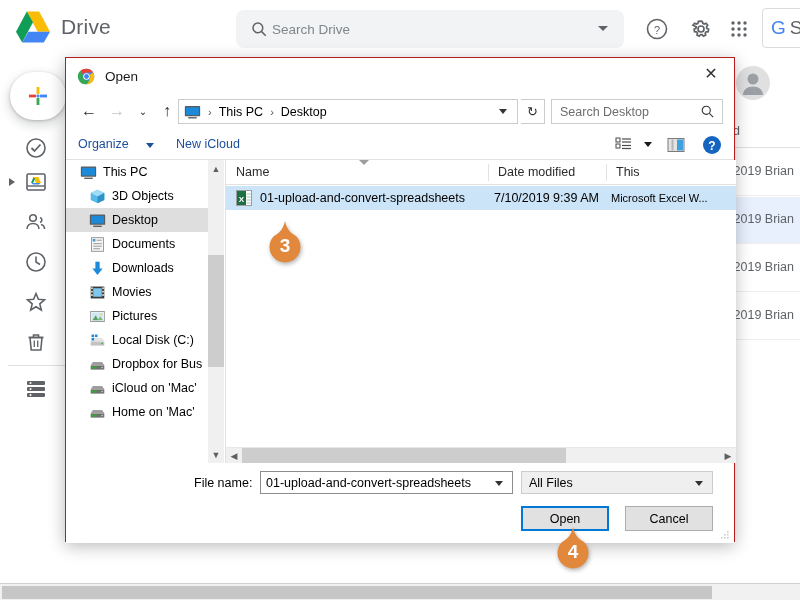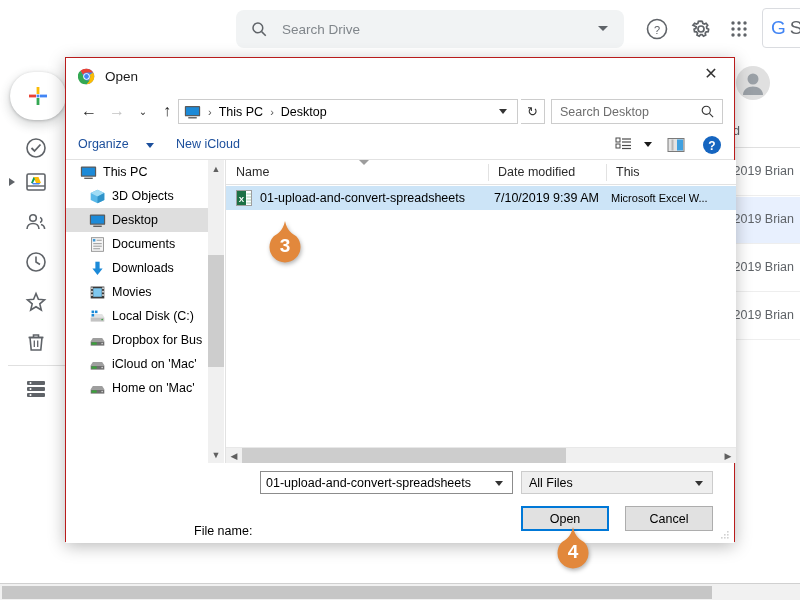--- a/index.html
+++ b/index.html
@@ -19,21 +19,21 @@
   }
   .drive-logo-wrap { position: absolute; left: 14px; top: 10px; display: flex; align-items: center; }
   .drive-logo { width: 38px; height: 34px; }
   .drive-title { font-size: 21px; color: #5f6368; margin-left: 9px; letter-spacing: .2px; }
 
   .drive-search {
     position: absolute; left: 236px; top: 10px; width: 388px; height: 38px;
     background: #f1f3f4; border-radius: 8px; display: flex; align-items: center;
   }
   .drive-search .s-icon { margin-left: 14px; width: 18px; height: 18px; }
-  .drive-search .s-ph { margin-left: 14px; font-size: 13.5px; color: #80868b; }
+  .drive-search .s-ph { margin-left: 4px; font-size: 13.5px; color: #80868b; }
   .drive-search .s-caret {
     position: absolute; right: 16px; top: 16px;
     width: 0; height: 0; border-left: 5px solid transparent;
     border-right: 5px solid transparent; border-top: 5px solid #5f6368;
   }
   .hdr-icon { position: absolute; top: 17px; width: 24px; height: 24px; }
   #help-ic { left: 645px; }
   #gear-ic { left: 689px; }
   #apps-ic { left: 727px; }
   .gs-chip {
@@ -208,21 +208,21 @@
 
   .h-scroll { position: absolute; left: 0; bottom: 0; width: 510px; height: 16px; background: #f0f0f0; border-top: 1px solid #e8e8e8; }
   .h-scroll .hs-arrow { position: absolute; top: 0; width: 16px; height: 16px;
     display: flex; align-items: center; justify-content: center; font-size: 9px; color: #606060; }
   .h-scroll .hs-arrow.lt { left: 0; }
   .h-scroll .hs-arrow.rt { right: 0; }
   .h-scroll .hs-thumb { position: absolute; left: 16px; top: 0; width: 324px; height: 16px; background: #cdcdcd; }
 
   
   .dlg-footer { position: absolute; left: 0; top: 405px; width: 100%; height: 80px; background: #fff; }
-  .fn-label { position: absolute; left: 128px; top: 13px; font-size: 12.5px; color: #000; margin-top: 48px; }
+  .fn-label { position: absolute; left: 128px; top: 13px; font-size: 12.5px; color: #000; }
   .fn-input {
     position: absolute; left: 194px; top: 8px; width: 253px; height: 23px;
     border: 1px solid #8c8c8c; background: #fff; display: flex; align-items: center;
   }
   .fn-input .fv { margin-left: 5px; font-size: 12.5px; color: #000; }
   .fn-input .fcaret {
     position: absolute; right: 9px; top: 9px; width: 0; height: 0;
     border-left: 4px solid transparent; border-right: 4px solid transparent;
     border-top: 5px solid #333;
   }
@@ -258,20 +258,28 @@
   }
   #callout-3 { left: 263px; top: 221px; }
   #callout-4 { left: 551px; top: 527px; }
 </style>
 </head>
 <body>
 
 <div id="root">
 
   <div class="drive-header">
+    <div class="drive-logo-wrap">
+      <svg class="drive-logo" viewBox="0 0 48 44">
+        <path d="M16 2 L32 2 L46 28 L30 28 Z" fill="#fbbc05"></path>
+        <path d="M16 2 L2 28 L10 42 L24 16 Z" fill="#0f9d58"></path>
+        <path d="M10 42 L38 42 L46 28 L18 28 Z" fill="#4285f4"></path>
+      </svg>
+      <span class="drive-title">Drive</span>
+    </div>
 
     <div class="drive-search">
       <svg class="s-icon" viewBox="0 0 24 24">
         <circle cx="10.5" cy="10.5" r="6.5" fill="none" stroke="#5f6368" stroke-width="2"></circle>
         <line x1="15.5" y1="15.5" x2="21" y2="21" stroke="#5f6368" stroke-width="2"></line>
       </svg>
       <span class="s-ph">Search Drive</span>
       <span class="s-caret"></span>
     </div>
 
@@ -527,20 +535,30 @@
               <rect x="2.6" y="12" width="1.8" height="2"></rect>
               <rect x="15.6" y="4" width="1.8" height="2"></rect>
                 <rect x="15.6" y="8" width="1.8" height="2"></rect>
               <rect x="15.6" y="12" width="1.8" height="2"></rect>
             </g>
           </svg>
           <span class="ti-lbl">Movies</span>
         </div>
 
 
+        <div class="tree-item">
+          <svg class="ti-ico" viewBox="0 0 20 20">
+            <rect x="2" y="4" width="16" height="12" fill="#fff" stroke="#8a8a8a" stroke-width="1"></rect>
+            <rect x="3.2" y="5.2" width="13.6" height="9.6" fill="#cfe7f5"></rect>
+            <polygon points="4,14.5 8,8.5 11,14.5" fill="#5f9e5f"></polygon>
+            <polygon points="10,14.5 13,10 16.5,14.5" fill="#7ab87a"></polygon>
+            <circle cx="14.5" cy="7.5" r="1.4" fill="#f5d76e"></circle>
+          </svg>
+          <span class="ti-lbl">Pictures</span>
+        </div>
 
         <div class="tree-item">
           <svg class="ti-ico" viewBox="0 0 20 20">
             <path d="M2 11h16v5H2z" fill="#c3c3c3"></path>
             <path d="M2 11l2.5-4h11L18 11z" fill="#e3e3e3"></path>
             <g fill="#1c8ad8">
               <rect x="3" y="3" width="3" height="3"></rect>
                 <rect x="7" y="3" width="3" height="3"></rect>
               <rect x="3" y="7" width="3" height="3"></rect>
             </g>

